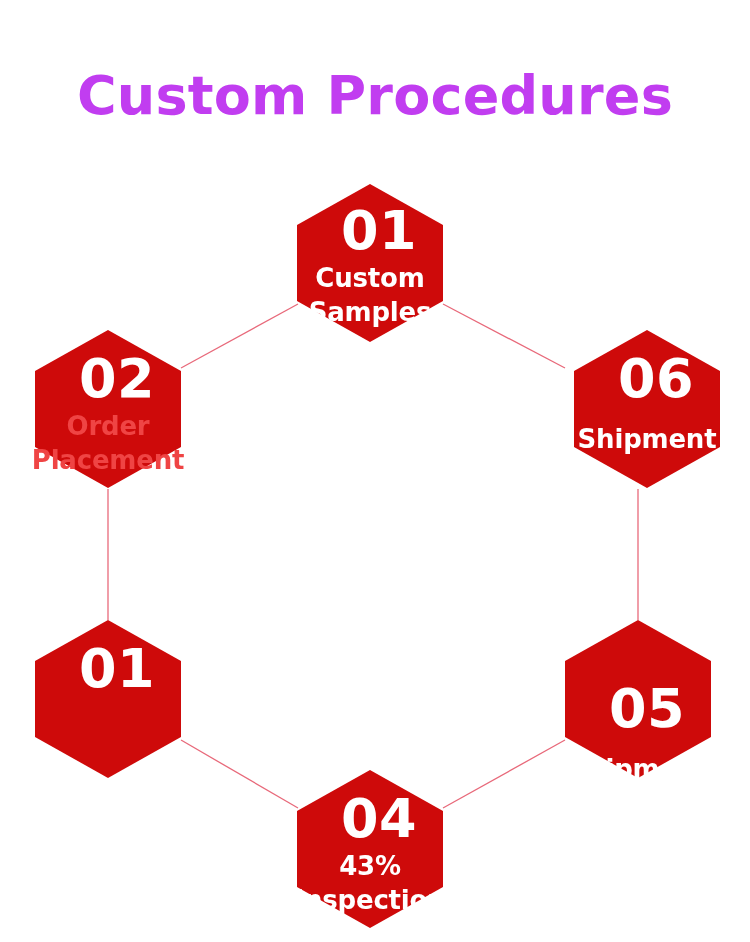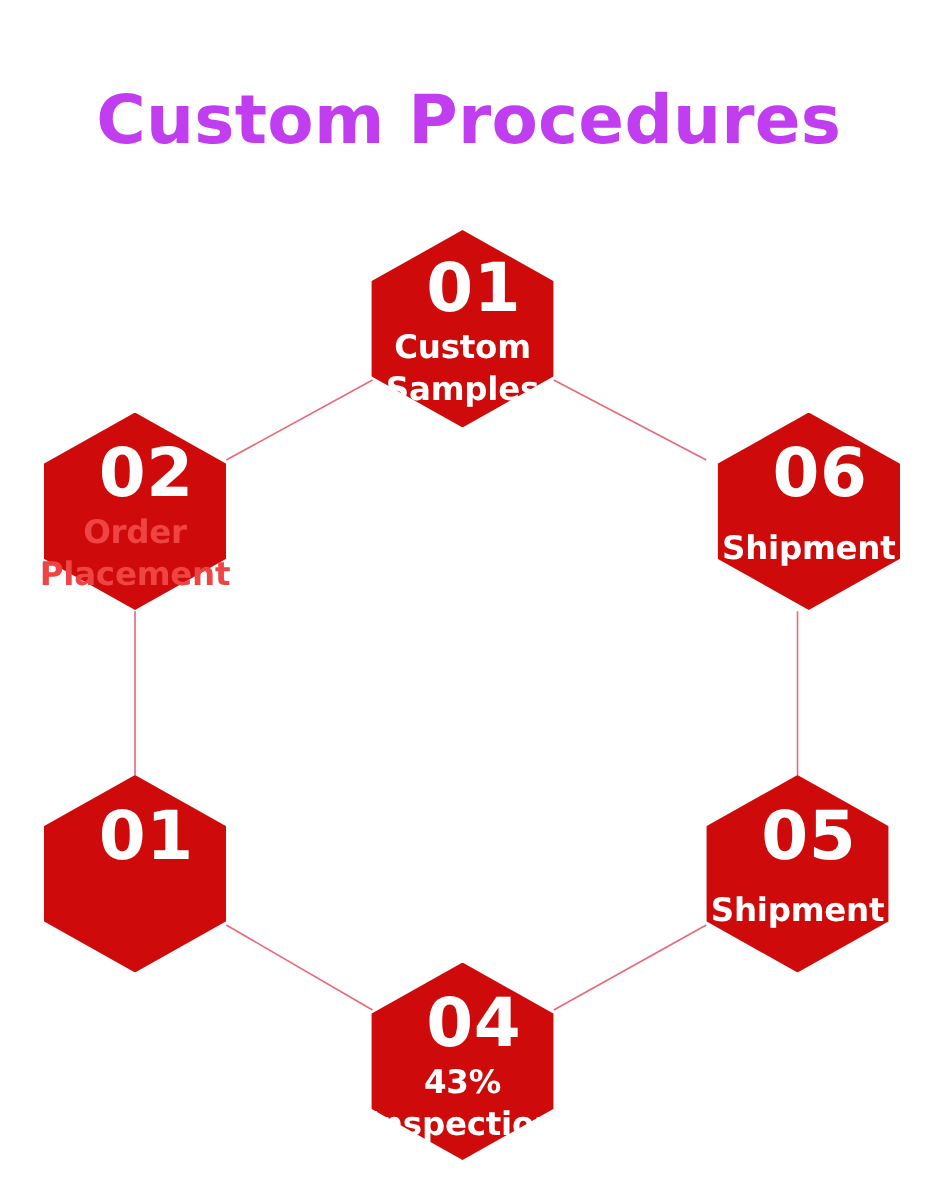--- a/index.html
+++ b/index.html
@@ -155,21 +155,21 @@
     <div class="hex-text">
       <div class="hex-num" style="color: rgb(255, 255, 255);">04</div>
       <div class="hex-label" style="color: rgb(255, 255, 255);">43%
 Inspection</div>
     </div>
   </div>
 
   <div class="hex-node node-05" style="left:565px; top:620px;">
     <div class="hex-shape" style="background: rgb(206, 10, 10);"></div>
     <div class="hex-text">
-      <div class="hex-num" style="color: rgb(255, 255, 255);">05</div>
+      <div class="hex-num" style="color: rgb(255, 255, 255); margin-top: 40px;">05</div>
       <div class="hex-label" style="color: rgb(255, 255, 255);">Shipment</div>
     </div>
   </div>
 
   <div class="hex-node node-06" style="left:574px; top:330px;">
     <div class="hex-shape" style="background: rgb(206, 10, 10);"></div>
     <div class="hex-text">
       <div class="hex-num" style="color: rgb(255, 255, 255);">06</div>
       <div class="hex-label" style="color: rgb(255, 255, 255);">Shipment</div>
     </div>

